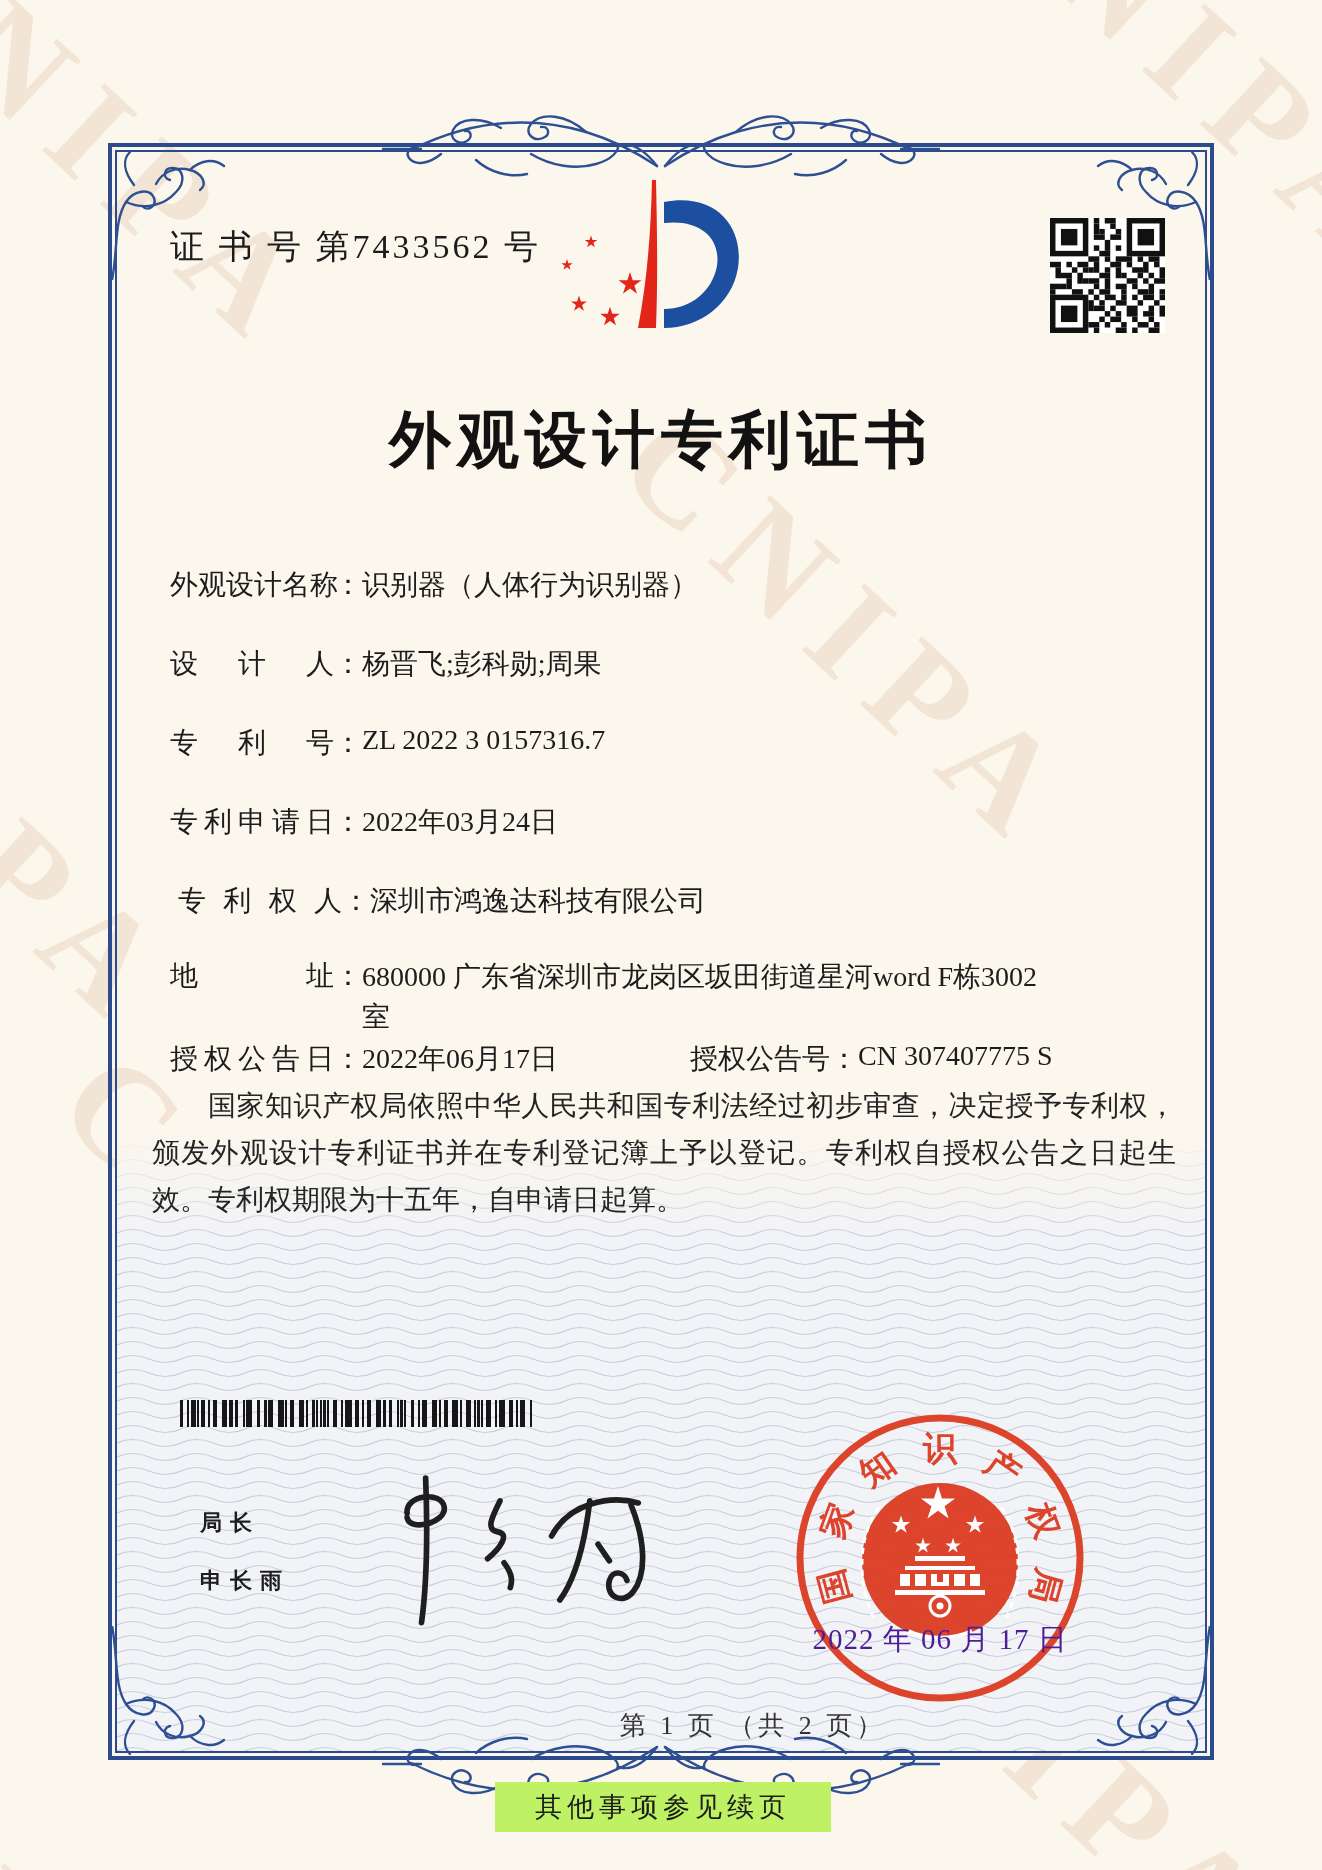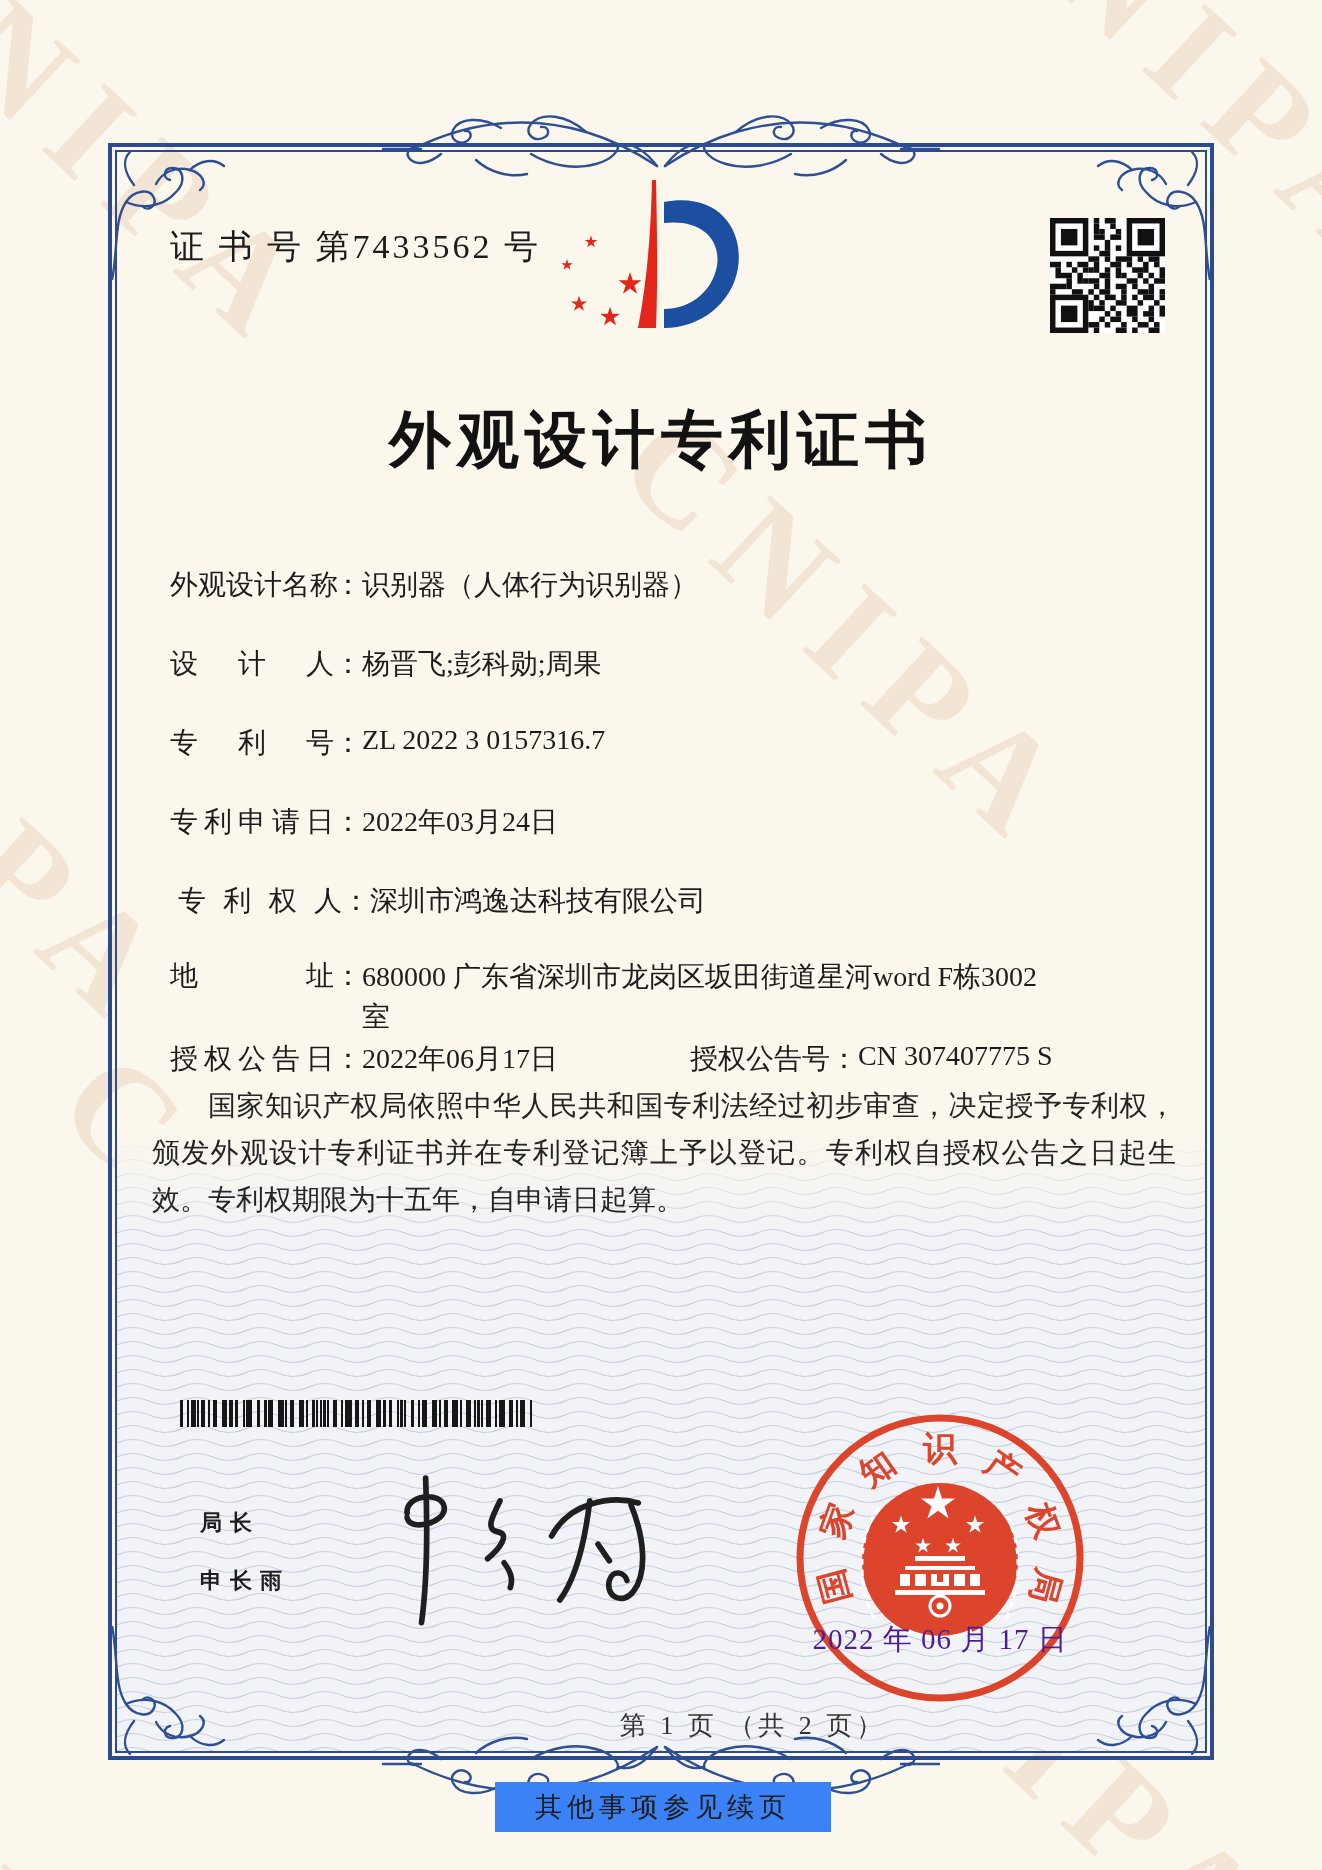--- a/index.html
+++ b/index.html
@@ -45,21 +45,21 @@
        repeating-linear-gradient(90deg,#161616 0 2px,transparent 2px 17px); }
 
   .signoff { font-family:"Liberation Sans","DejaVu Sans",sans-serif; font-weight:600; font-size:22px; letter-spacing:8px; color:#1d1d1d; }
   .sig-title { left:200px; top:1508px; }
   .sig-name  { left:200px; top:1566px; }
 
   .seal-date { left:788px; top:1620px; width:304px; text-align:center; font-size:29px;
                color:#4c1d95; letter-spacing:1px; z-index:4; }
 
   .page-num { left:108px; top:1708px; width:1290px; text-align:center; font-size:26px; letter-spacing:4px; color:#333; }
-  .cont-box { left:495px; top:1782px; width:336px; height:50px; background:#3b82f6;
+  .cont-box { left:495px; top:1782px; width:336px; height:50px; background:#bef264;
               text-align:center; line-height:50px; font-size:27px; letter-spacing:5px; }
 </style>
 </head>
 <body>
 
 <div class="wm" style="left:-60px;  top:-120px;">CNIPA</div>
 <div class="wm" style="left:1040px; top:-200px;">CNIPA</div>
 <div class="wm" style="left:700px;  top:380px;">CNIPA</div>
 <div class="wm" style="left:-200px; top:560px;">CNIPA</div>
 <div class="wm" style="left:140px;  top:1020px;">CNIPA</div>

